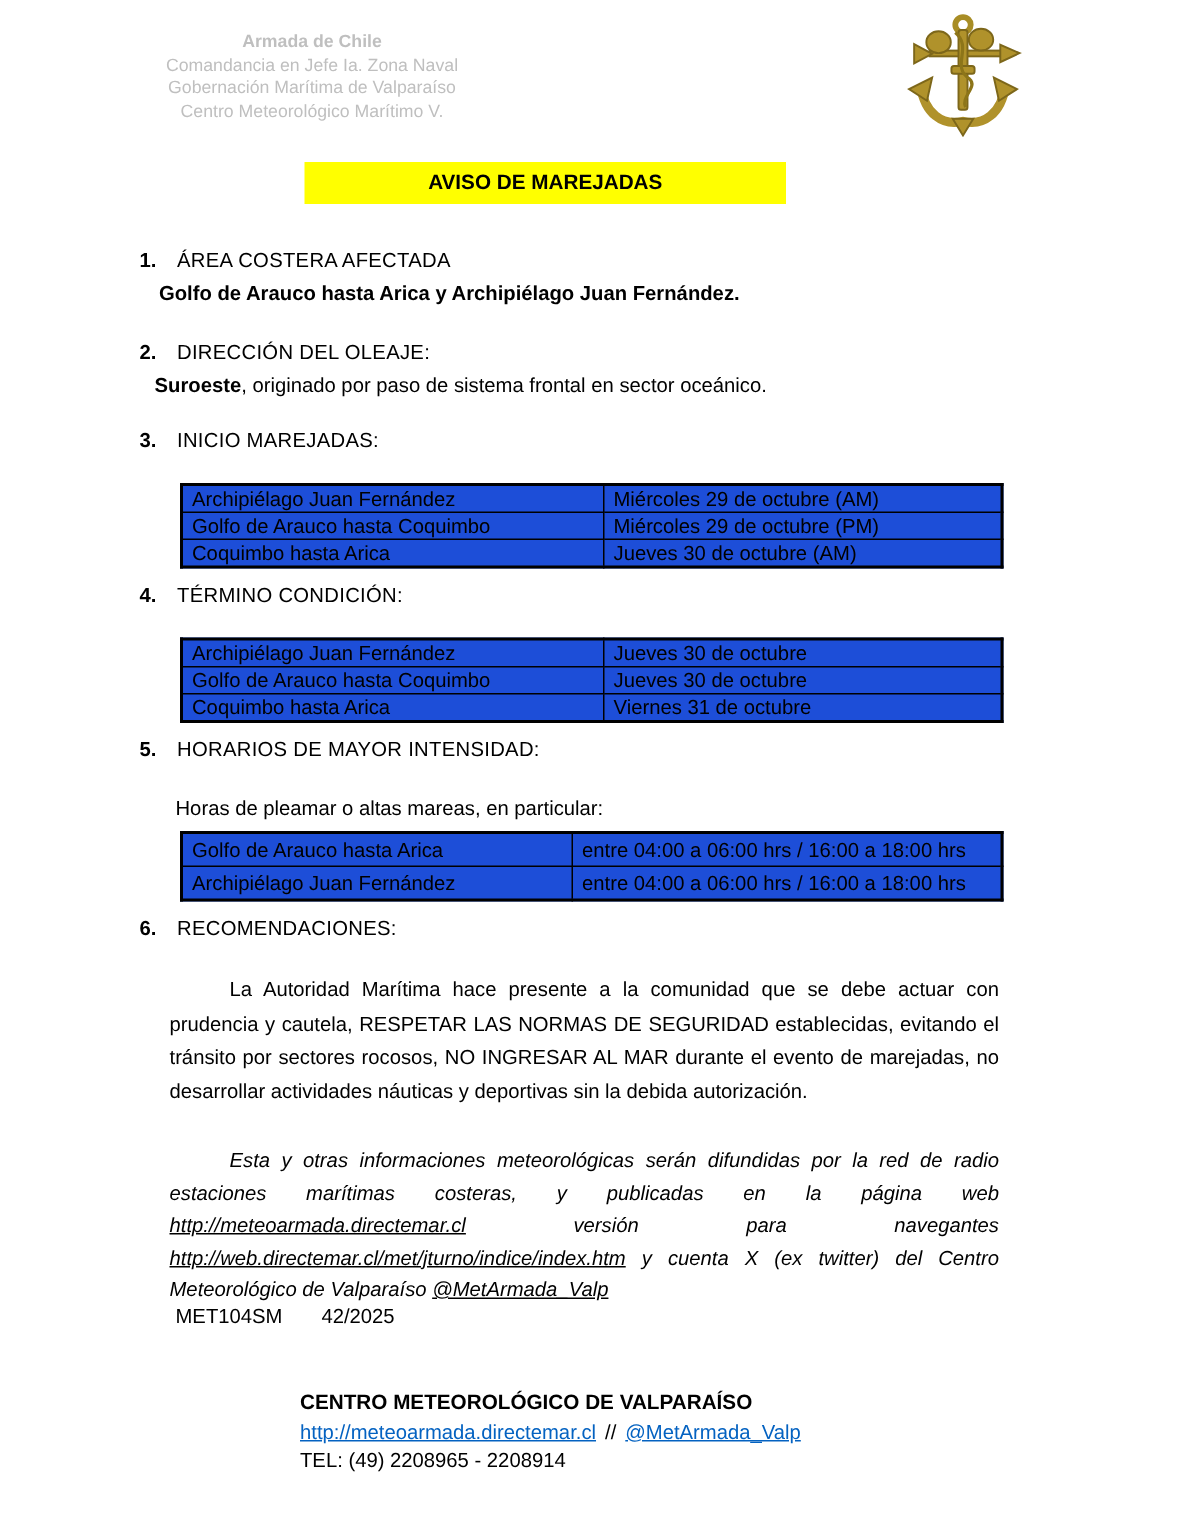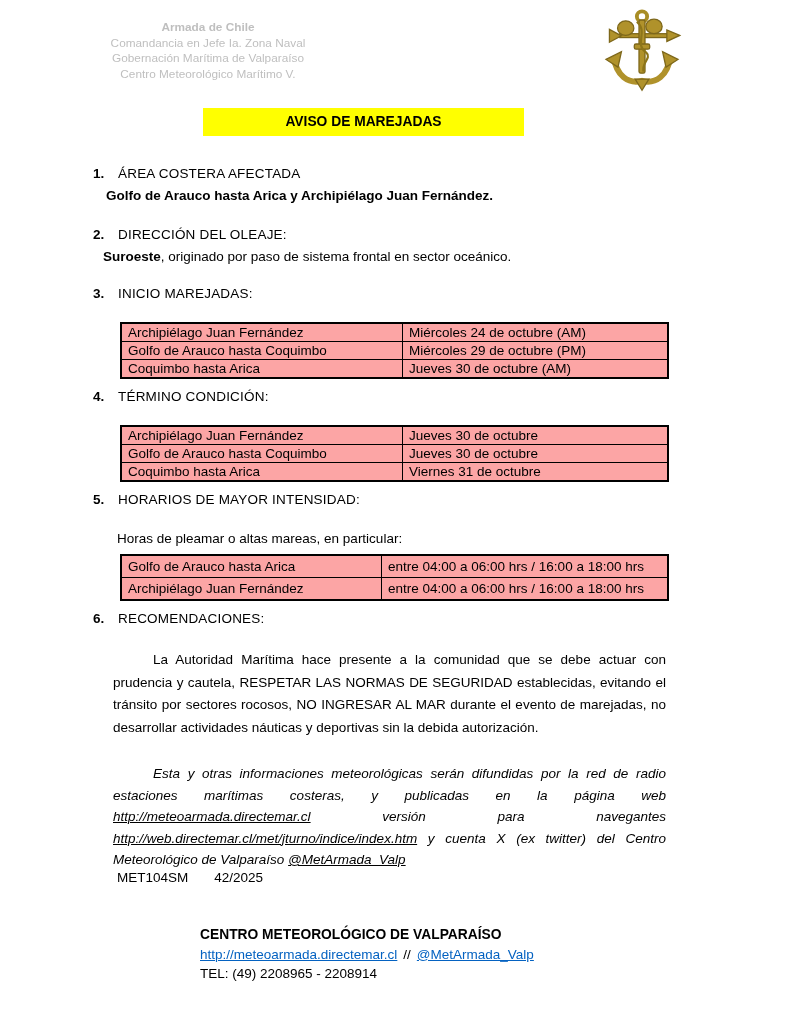--- a/index.html
+++ b/index.html
@@ -18,21 +18,21 @@
     text-align:center;padding:6px 0 7px 0;}
   .title-band span{font-weight:bold;font-size:13.8px;}
   
   .sec-head{position:absolute;left:93px;display:flex;}
   .sec-head .num{font-weight:bold;width:25px;flex:0 0 25px;}
   .sec-head .heading{letter-spacing:0.2px;}
   .abs{position:absolute;}
   .bold{font-weight:bold;}
   
   table.gtable{position:absolute;left:120px;width:549px;border-collapse:collapse;
-    border:2px solid #000;background:#fca5a5;}
+    border:2px solid #000;background:#1d4ed8;}
   table.gtable td{border:1px solid #000;font-size:13.5px;padding:0 6px;vertical-align:middle;}
   table.rows18 td{height:17px;}
   table.rows22 td{height:21px;}
   table.gtable td.c1{width:268px;}
   table.t5 td.c1{width:247px;}
   
   .just-para{position:absolute;left:113px;width:553px;text-align:justify;
     line-height:22.5px;text-indent:40px;}
   .italic-para{font-style:italic;line-height:21.5px;}
   .ul{text-decoration:underline;}
@@ -97,21 +97,21 @@
 <div class="abs" style="top:249px;left:103px"><span class="bold">Suroeste</span><span>, originado por paso de sistema frontal en sector oceánico.</span></div>
 
 <div class="sec-head" style="top:286px">
   <span class="num">3.</span>
   <span class="heading">INICIO MAREJADAS:</span>
 </div>
 <table class="gtable rows18" style="top:322px">
   <tbody>
     <tr>
       <td class="c1">Archipiélago Juan Fernández</td>
-      <td>Miércoles 24 de octubre (AM)</td>
+      <td>Miércoles 29 de octubre (AM)</td>
     </tr>
     <tr>
       <td class="c1">Golfo de Arauco hasta Coquimbo</td>
       <td>Miércoles 29 de octubre (PM)</td>
     </tr>
     <tr>
       <td class="c1">Coquimbo hasta Arica</td>
       <td>Jueves 30 de octubre (AM)</td>
     </tr>
   </tbody>

